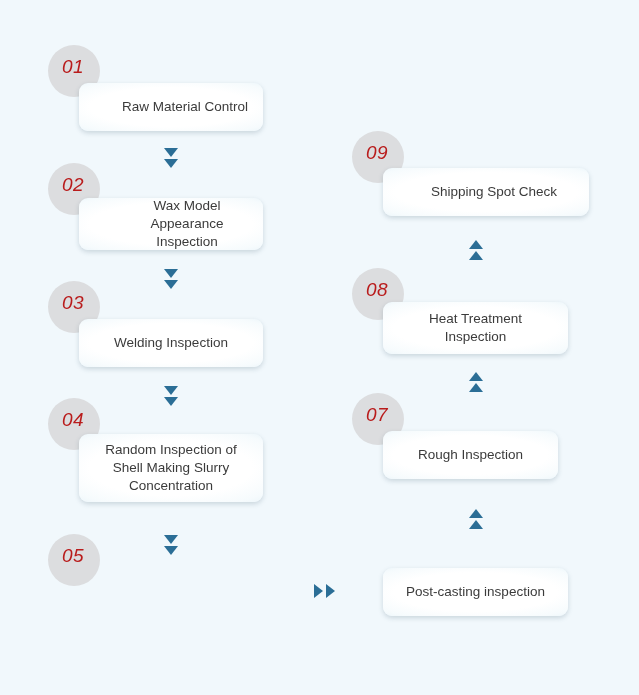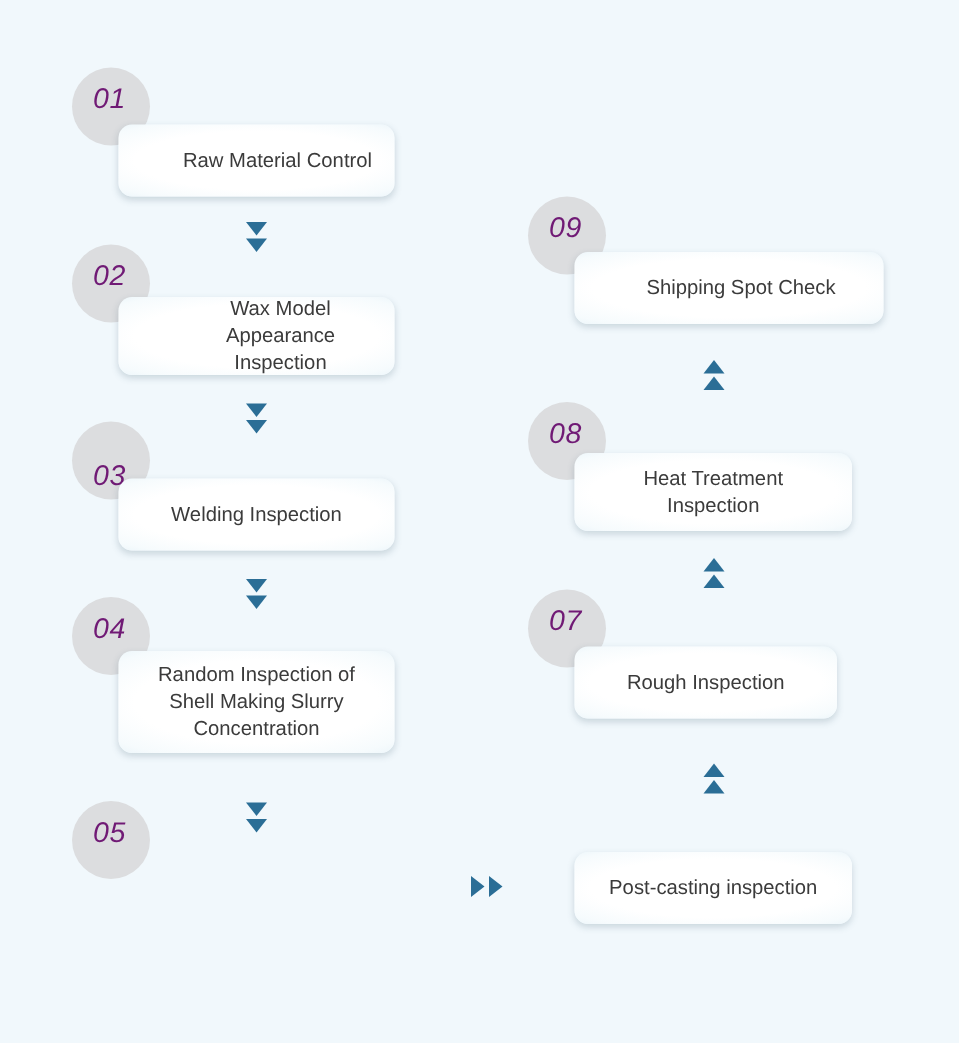--- a/index.html
+++ b/index.html
@@ -34,21 +34,21 @@
     align-items: center;
     justify-content: center;
     z-index: 1;
   }
   .step-badge-label {
     font-family: "Liberation Sans", sans-serif;
     font-style: italic;
     font-weight: 400;
     font-size: 19px;
     letter-spacing: 0.5px;
-    color: #701a75;
+    color: #b91c1c;
     transform: translate(-1px, -4px);
   }
 
   
   .step-card {
     position: absolute;
     z-index: 2;
     border-radius: 9px;
     background:
       radial-gradient(130% 120% at 50% 50%,
@@ -120,21 +120,21 @@
     <div class="step-card" style="left: 79px; top: 83px; width: 184px; height: 48px; padding-left: 40px;">
       <span class="step-card-label">Raw Material Control</span>
     </div>
     <div class="step-badge" style="left: 48px; top: 163px;">
       <span class="step-badge-label">02</span>
     </div>
     <div class="step-card" style="left: 79px; top: 198px; width: 184px; height: 52px; padding-left: 44px;">
       <span class="step-card-label">Wax Model Appearance
 Inspection</span>
     </div>
-    <div class="step-badge" style="left: 48px; top: 281px; align-items: flex-end;">
+    <div class="step-badge" style="left: 48px; top: 281px;">
       <span class="step-badge-label">03</span>
     </div>
     <div class="step-card" style="left: 79px; top: 319px; width: 184px; height: 48px;">
       <span class="step-card-label">Welding Inspection</span>
     </div>
     <div class="step-badge" style="left: 48px; top: 398px; justify-content: center;">
       <span class="step-badge-label">04</span>
     </div>
     <div class="step-card" style="left: 79px; top: 434px; width: 184px; height: 68px;">
       <span class="step-card-label">Random Inspection of

